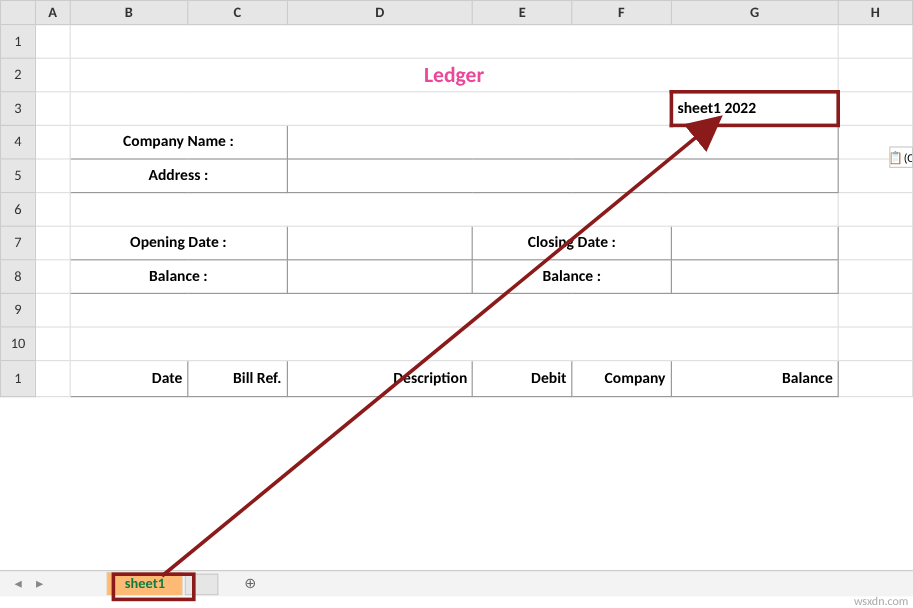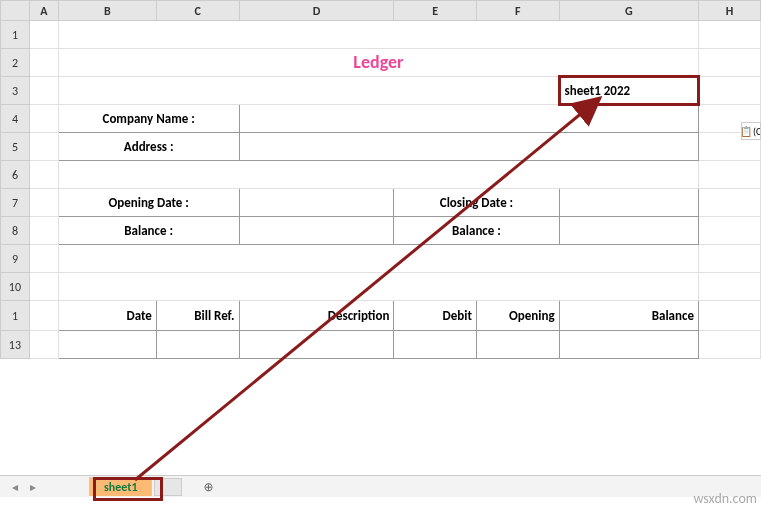--- a/index.html
+++ b/index.html
@@ -152,21 +152,21 @@
     
     .arrow-svg {
       position: absolute;
       pointer-events: none;
       top: 0; left: 0;
     }
     
     .watermark {
       position: absolute;
       bottom: 0; right: 4px;
-      font-size: 14px;
+      font-size: 10px;
       color: #aaa;
     }
   </style>
 </head>
 <body>
 
 <div class="grid-area">
   <table class="sheet">
     <colgroup>
       <col style="width:28px">
@@ -271,36 +271,25 @@
       <td class="cell"></td>
     </tr>
 
     <tr>
       <td class="row-hdr">1</td>
       <td class="cell"></td>
       <td class="cell thead-blue tall">Date</td>
       <td class="cell thead-blue tall">Bill Ref.</td>
       <td class="cell thead-blue tall">Description</td>
       <td class="cell thead-blue tall">Debit</td>
-      <td class="cell thead-blue tall">Opening</td>
+      <td class="cell thead-blue tall">Company</td>
       <td class="cell thead-blue tall">Balance</td>
       <td class="cell"></td>
     </tr>
 
-    <tr>
-      <td class="row-hdr">13</td>
-      <td class="cell"></td>
-      <td class="cell tbody-peach"></td>
-      <td class="cell tbody-peach"></td>
-      <td class="cell tbody-peach"></td>
-      <td class="cell tbody-peach"></td>
-      <td class="cell tbody-peach"></td>
-      <td class="cell tbody-peach"></td>
-      <td class="cell"></td>
-    </tr>
   </tbody>
     </table>
 
   <div class="paste-icon">
     <span>📋</span>
       <span>(C</span>
   </div>
 </div>
 
 <div class="tab-bar">

